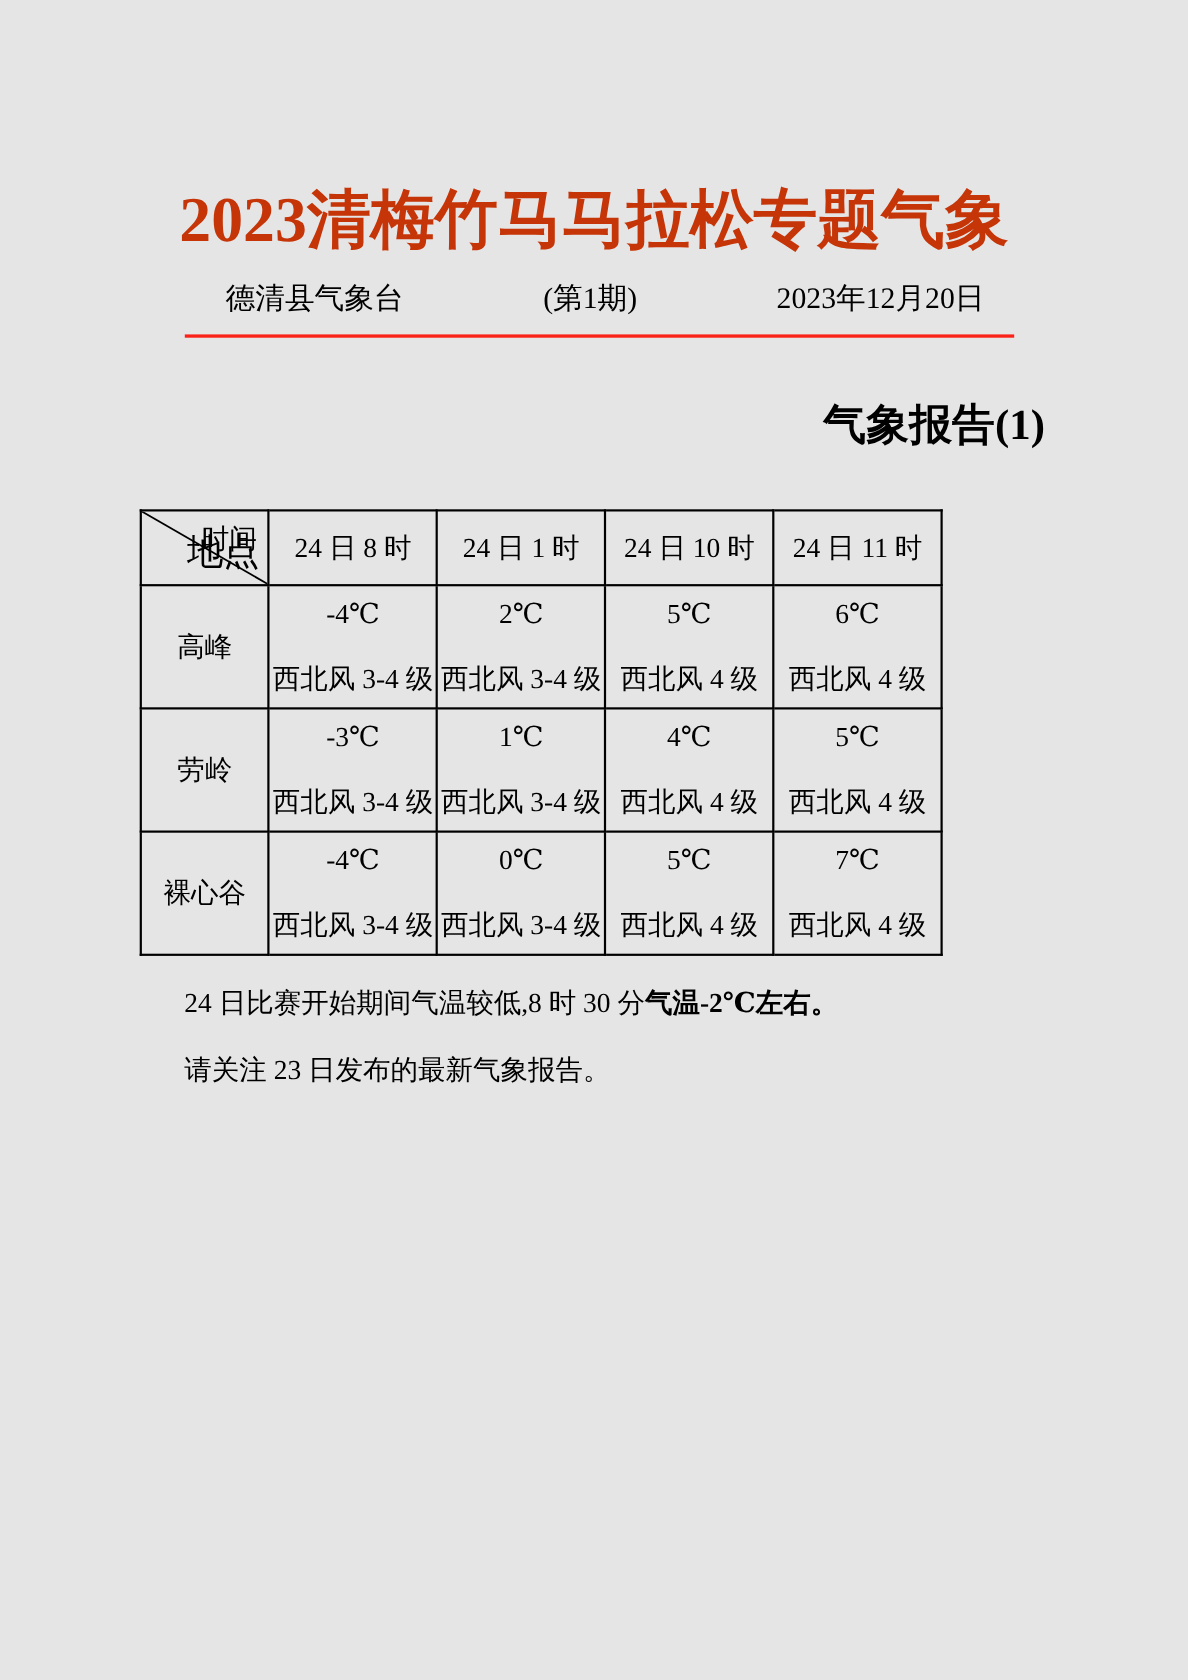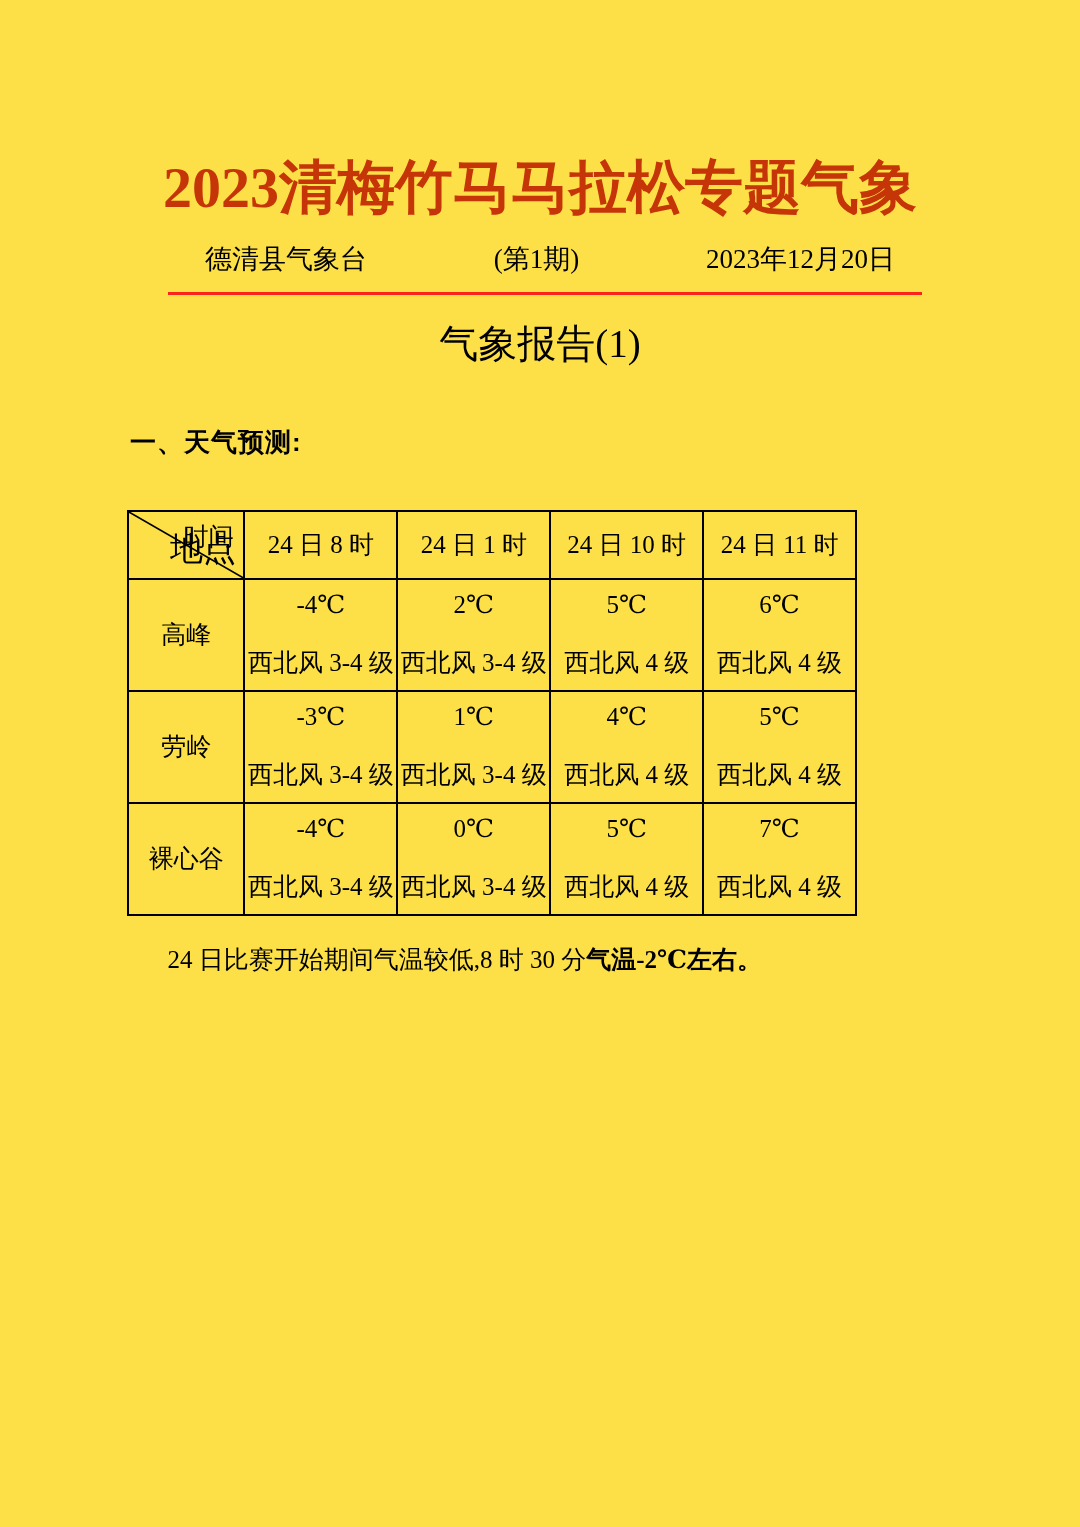--- a/index.html
+++ b/index.html
@@ -1,21 +1,21 @@
 <!DOCTYPE html>
 <html><head>
 <meta charset="utf-8">
 <style>
   html, body { margin:0; padding:0; background:#ffffff; }
   .page {
     position:relative;
     width:1080px; height:1527px;
-    background:#fde047;
+    background:#e5e5e5;
     box-sizing:border-box;
-    padding:4px 130px;
+    padding:16px 130px;
     overflow:hidden;
     font-family:"Liberation Serif","DejaVu Serif",serif;
     color:#000000;
   }
   .doc-title {
     margin:0; padding-top:148px;
     text-align:center;
     font-size:58px; line-height:1.25; font-weight:700;
     letter-spacing:0px;
     color:#c53508;
@@ -25,23 +25,23 @@
     margin-top:16px;
     padding:0 55px 0 75px;
     font-size:27px;
   }
   .divider {
     height:3px;
     background:#fb2219;
     margin:15px 28px 0 38px;
   }
   .report-title {
-    margin:22px 0 0;
-    text-align:center;
-    font-size:39px; font-weight:400;
+    margin:52px 0 0;
+    text-align:right;
+    font-size:39px; font-weight:700;
   }
   .sec-heading {
     margin:54px 0 0;
     font-size:26px; font-weight:700;
     font-family:"Liberation Sans","DejaVu Sans",sans-serif;
     letter-spacing:1px;
   }
   .sec-heading.second { margin-top:70px; }
   .para {
     margin:26px 0 0;
@@ -83,21 +83,20 @@
   <div class="masthead">
     <span>德清县气象台</span>
     <span>(第1期)</span>
     <span>2023年12月20日</span>
   </div>
 
   <div class="divider" style="background: rgb(251, 34, 25);"></div>
 
   <h2 class="report-title">气象报告(1)</h2>
 
-  <h3 class="sec-heading">一、天气预测:</h3>
 
   <table class="wx">
     <colgroup>
       <col style="width:16%">
         <col style="width:21%">
         <col style="width:21%">
         <col style="width:21%">
         <col style="width:21%">
     </colgroup>
     <tbody>
@@ -171,14 +170,15 @@
         </td>
         <td>
           <div class="temp">7℃</div>
           <div class="wind">西北风 4 级</div>
         </td>
       </tr>
     </tbody>
   </table>
 
   <p class="para indent-15"><span>24 日比赛开始期间气温较低,8 时 30 分</span><span class="bold-seg">气温-2℃左右。</span></p>
+  <p class="para indent-15">请关注 23 日发布的最新气象报告。</p>
 
 </div>
 
 </body></html>

